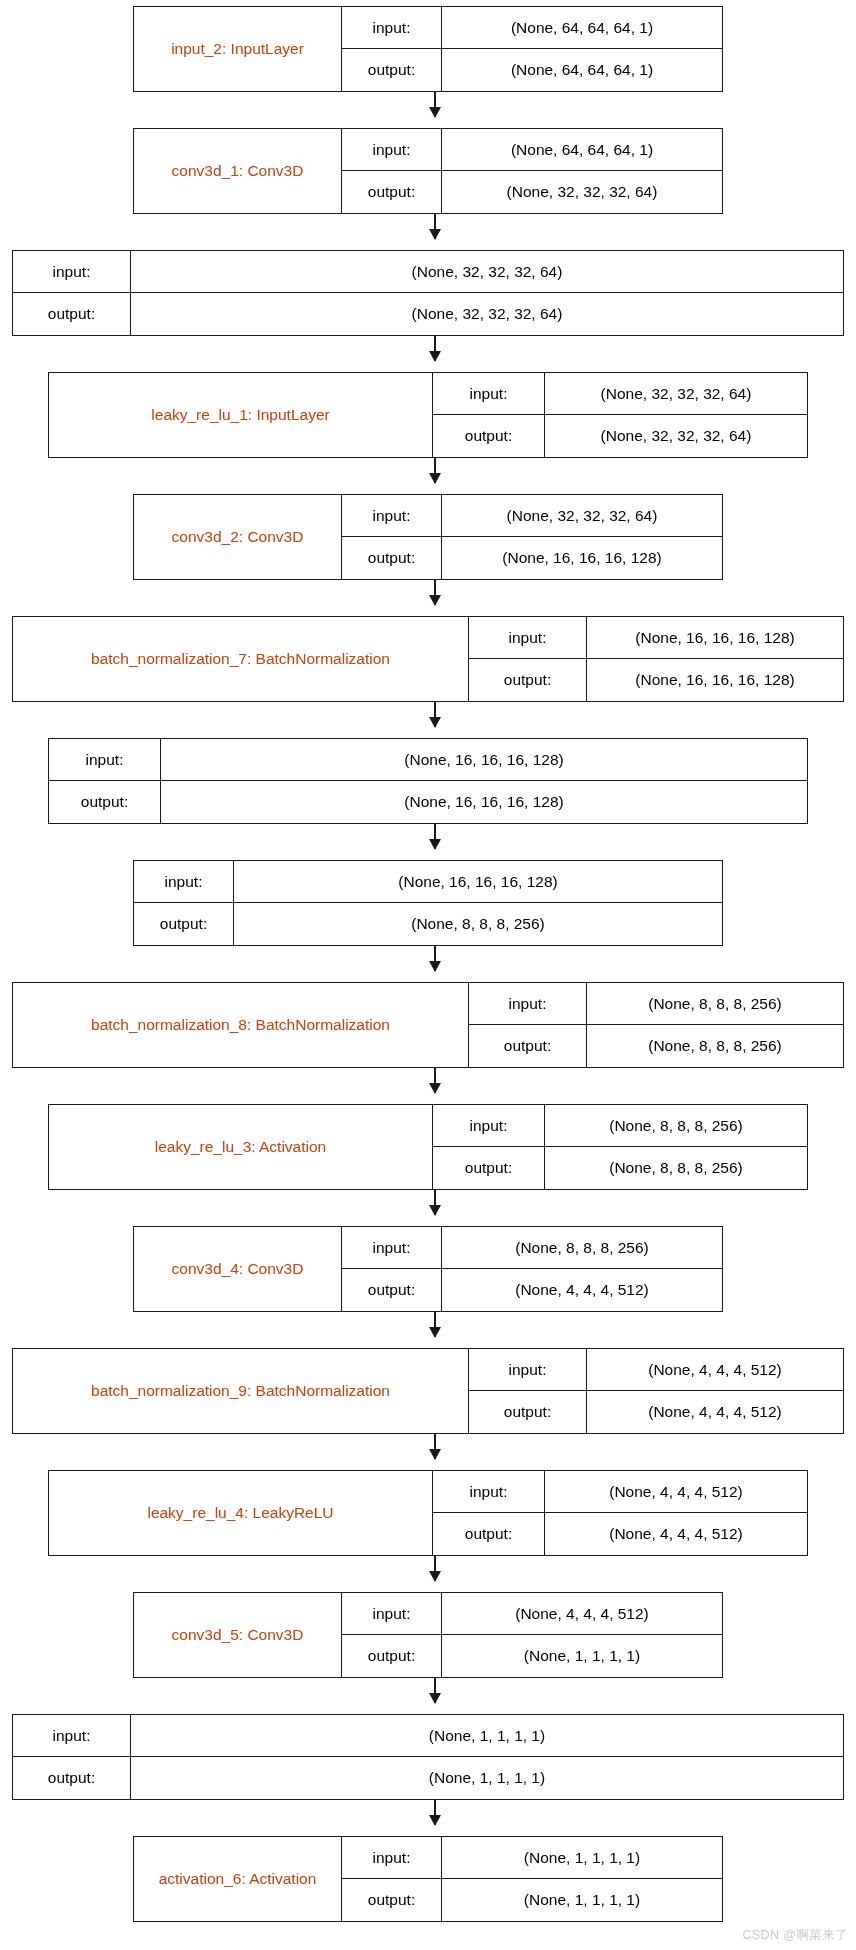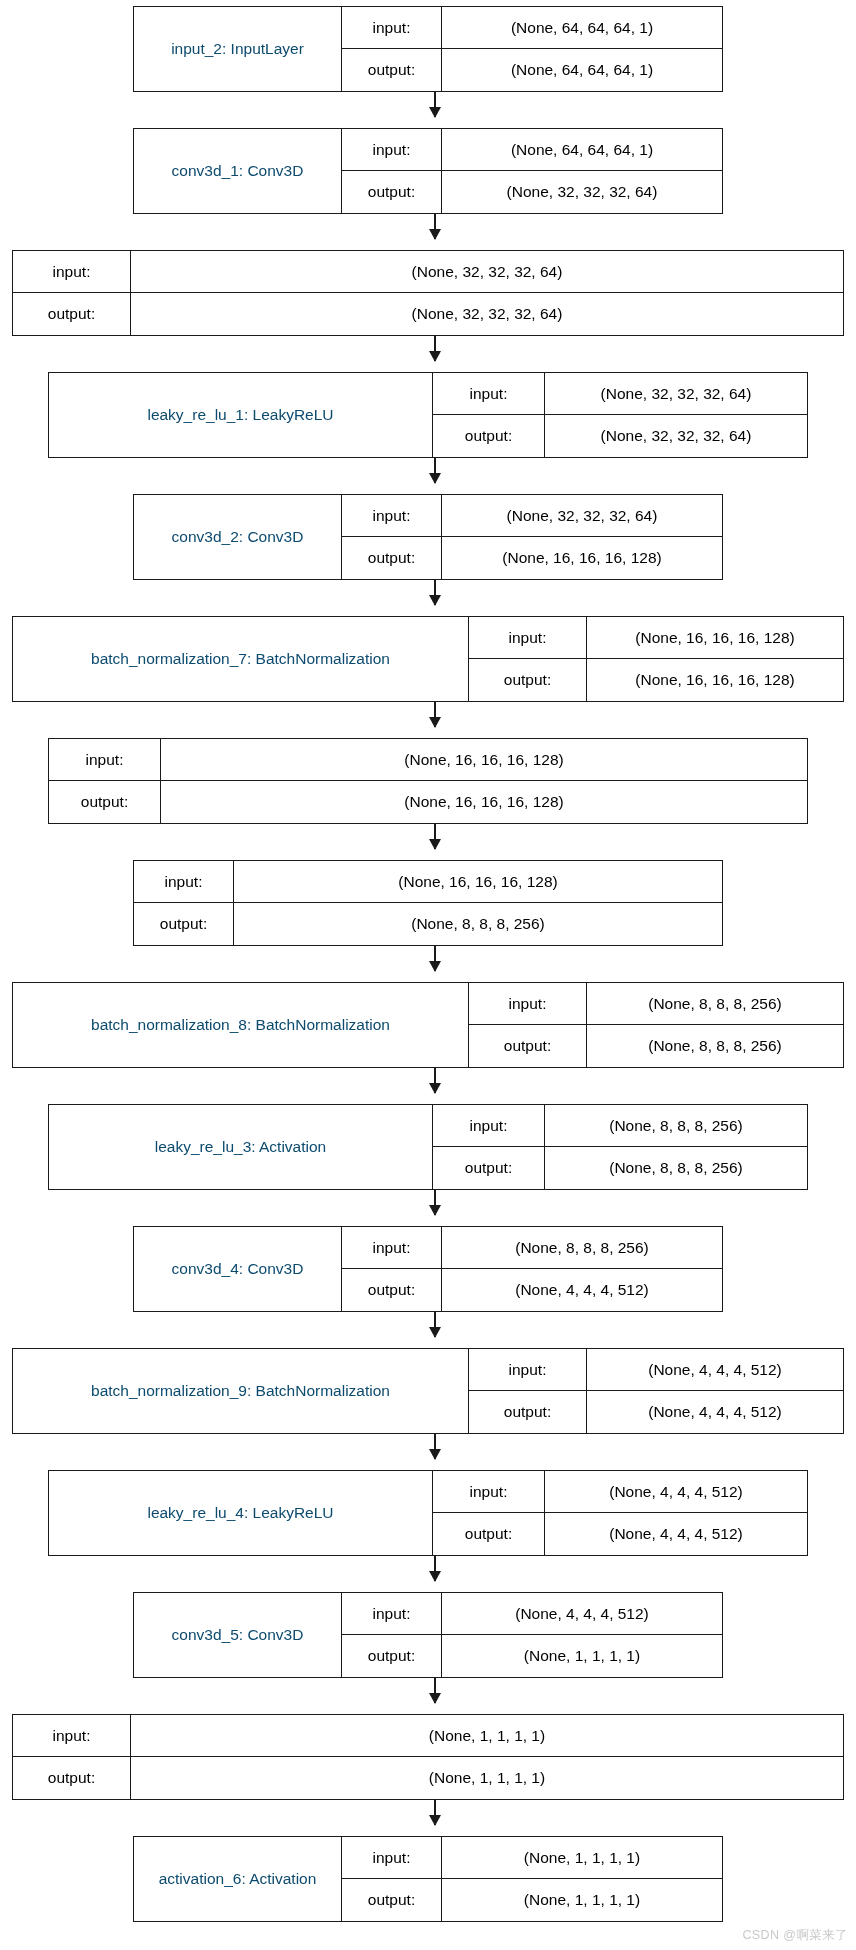--- a/index.html
+++ b/index.html
@@ -28,21 +28,21 @@
     box-sizing: border-box;
     background: #ffffff;
   }
 
   .node-name {
     display: flex;
     align-items: center;
     justify-content: center;
     text-align: center;
     font-size: 15.5px;
-    color: #0c4a6e;
+    color: #c2410c;
     padding: 0 10px;
     box-sizing: border-box;
     border-right: 1.6px solid #1a1a1a;
     line-height: 1.2;
   }
 
   .io-col {
     display: flex;
     flex-direction: column;
     box-sizing: border-box;
@@ -130,21 +130,21 @@
         <div class="io-cell top">input:</div>
         <div class="io-cell">output:</div>
       </div>
       <div class="io-col last" style="flex: 1 1 auto;">
         <div class="io-cell top">(None, 32, 32, 32, 64)</div>
         <div class="io-cell">(None, 32, 32, 32, 64)</div>
       </div>
     </div>
     <div class="arrow" style="left: 434px; top: 336px; height: 25px;"></div>
     <div class="node" style="left: 48px; top: 372px; width: 760px; height: 86px;">
-      <div class="node-name" style="width: 384px;">leaky_re_lu_1: LeakyReLU</div>
+      <div class="node-name" style="width: 384px;">leaky_re_lu_1: InputLayer</div>
       <div class="io-col" style="width: 112px;">
         <div class="io-cell top">input:</div>
         <div class="io-cell">output:</div>
       </div>
       <div class="io-col last" style="flex: 1 1 auto;">
         <div class="io-cell top">(None, 32, 32, 32, 64)</div>
         <div class="io-cell">(None, 32, 32, 32, 64)</div>
       </div>
     </div>
     <div class="arrow" style="left: 434px; top: 458px; height: 25px;"></div>

